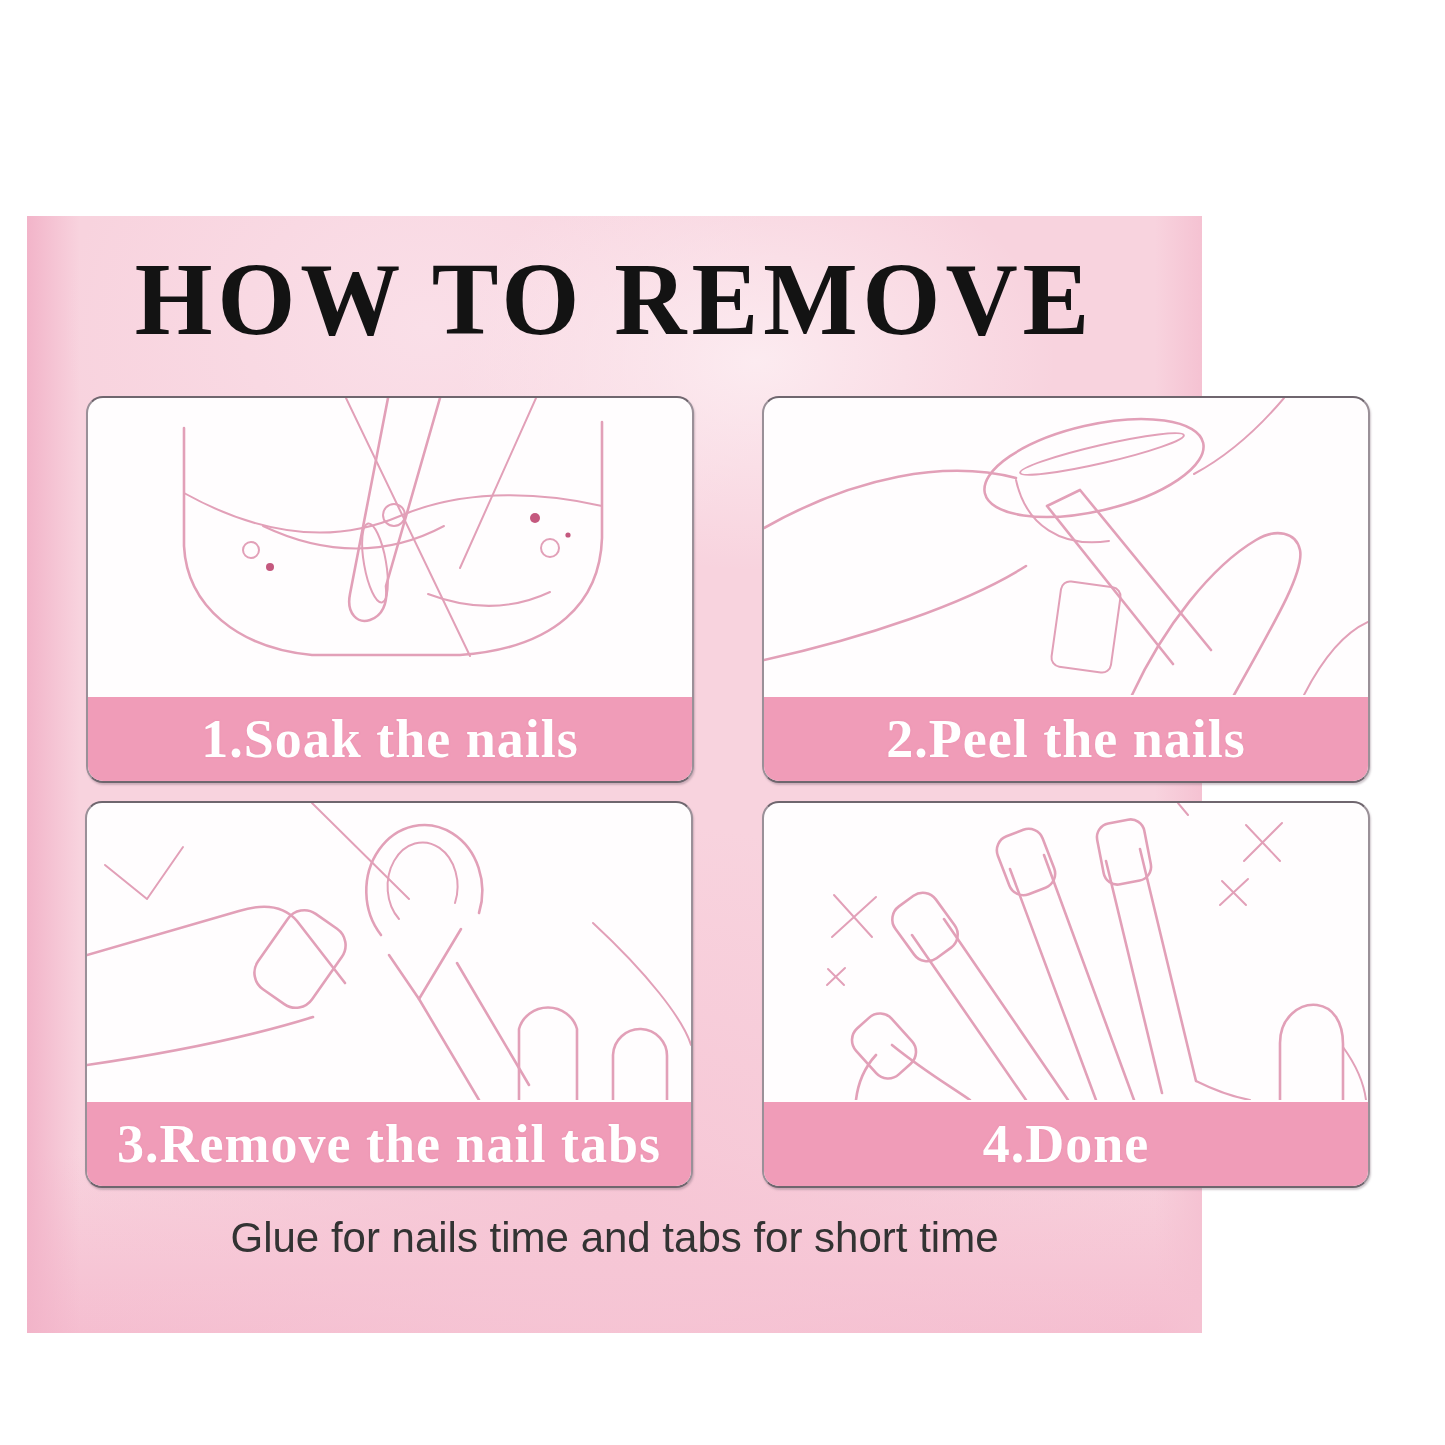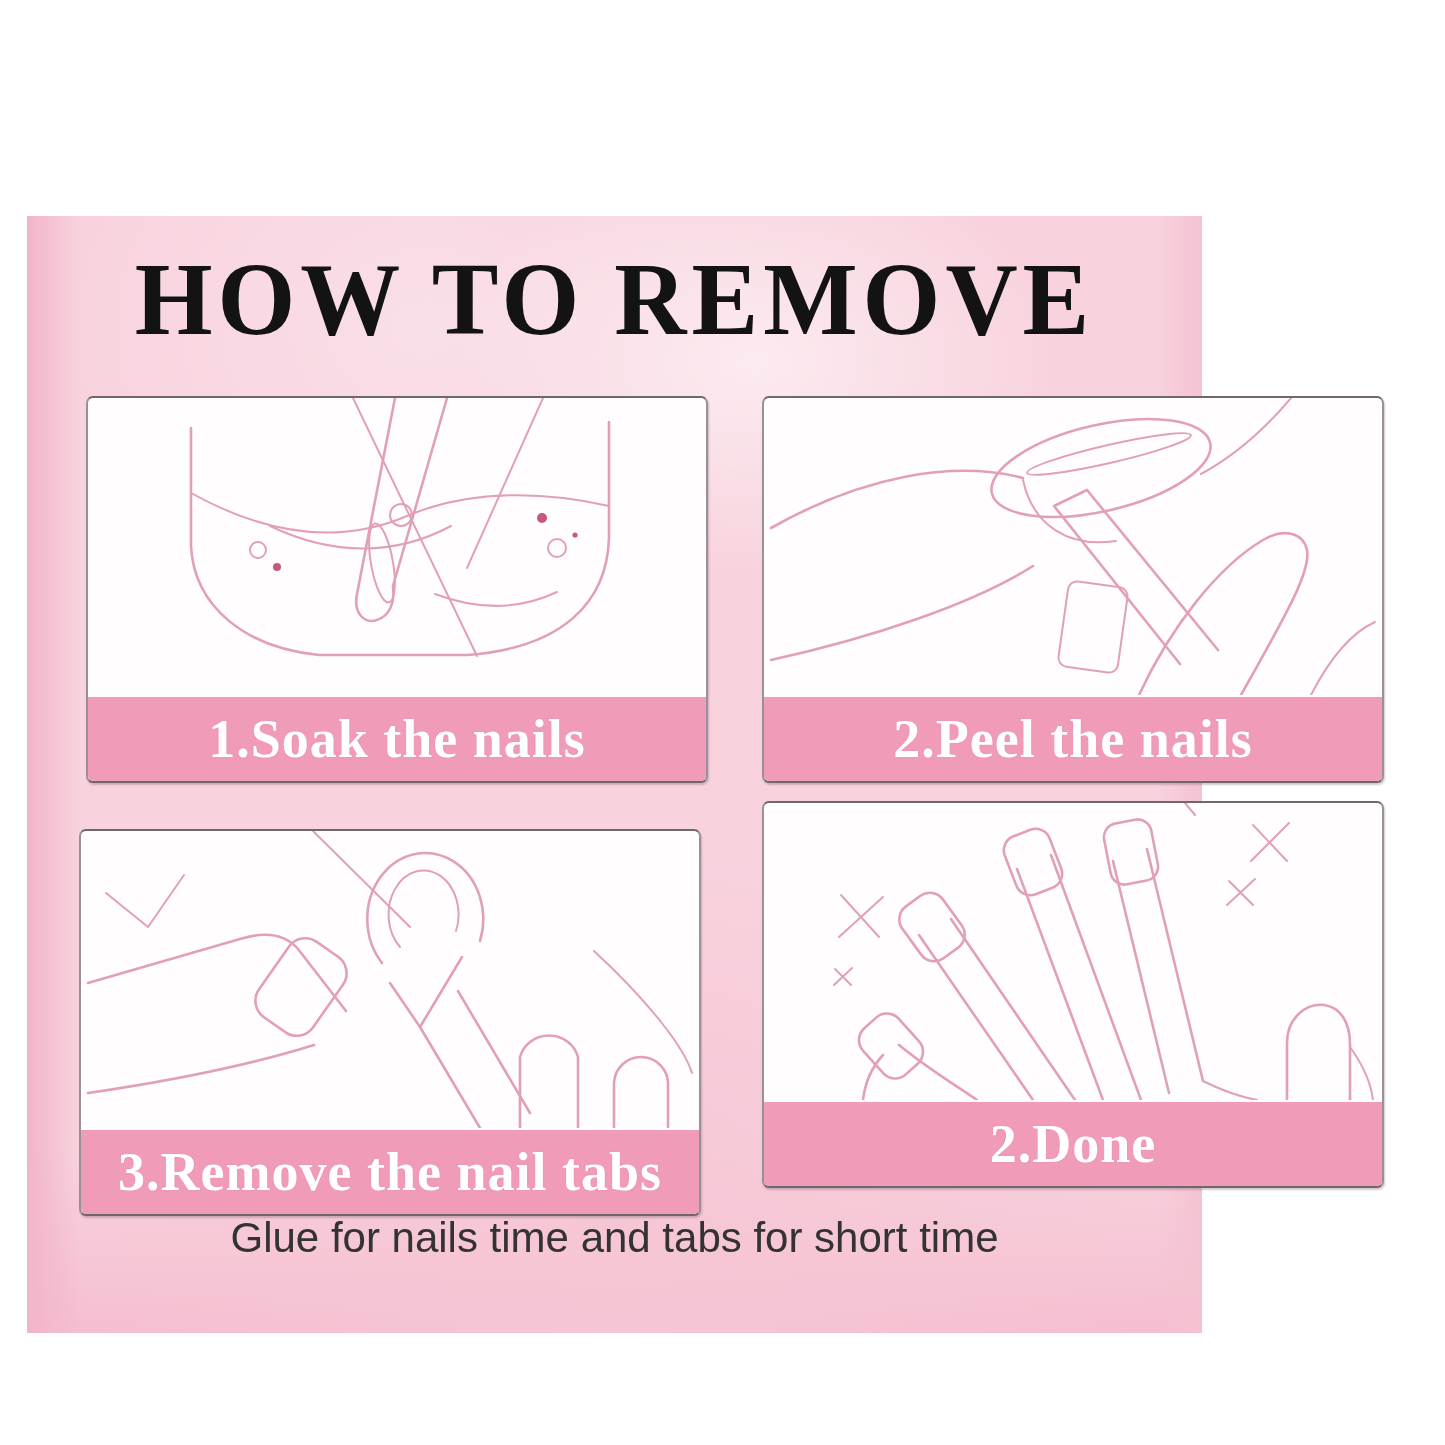--- a/index.html
+++ b/index.html
@@ -22,27 +22,26 @@
   .title{
     position:absolute;left:0;top:34px;width:100%;margin:0;
     text-align:center;color:var(--title-black,#131313);
     font-size:100px;font-weight:700;letter-spacing:5px;line-height:1;
     transform:scaleY(1.04);
   }
   .panel{
     position:absolute;width:604px;height:383px;margin:0;
     background:#fffdfe;border:2px solid #9a9098;
     border-top-color:#6f666e;border-bottom-color:#6f666e;
-    border-radius:7px;overflow:hidden;
+    border-radius:17px;overflow:hidden;
     box-shadow:1px 2px 2px rgba(120,100,115,.35);
-    padding-left:14px;
   }
   .panel.p1{left:59px;top:180px;}
   .panel.p2{left:735px;top:180px;}
-  .panel.p3{left:52px;top:585px;margin-top:28px;}
+  .panel.p3{left:58px;top:585px;}
   .panel.p4{left:735px;top:585px;}
   .art{position:absolute;left:0;top:0;width:100%;height:297px;}
   .art svg{width:100%;height:100%;color:var(--line-pink,#e2a0b8);}
   .art svg *{vector-effect:non-scaling-stroke;}
   .stroke{fill:none;stroke:currentColor;stroke-width:2.6;stroke-linecap:round;stroke-linejoin:round;}
   .thin{stroke-width:2;}
   .dot-dark{fill:#c4587e;stroke:none;}
   .caption{
     position:absolute;left:0;right:0;bottom:0;height:84px;
     background:var(--caption-pink,#f09cb8);
@@ -139,20 +138,20 @@
         <path class="stroke thin" d="M432,278 C452,288 470,294 486,297"></path>
         <path class="stroke" d="M516,297 L516,240 C516,214 536,200 553,202 C569,204 579,219 579,241 L579,297"></path>
         <path class="stroke thin" d="M579,244 C592,262 600,281 602,297"></path>
         <path class="stroke thin" d="M70,92 L108,134 M68,134 L112,94"></path>
         <path class="stroke thin" d="M64,166 L80,182 M63,182 L81,165"></path>
         <path class="stroke thin" d="M482,22 L516,58 M480,58 L518,20"></path>
         <path class="stroke thin" d="M458,78 L482,102 M456,102 L484,76"></path>
         <path class="stroke thin" d="M414,0 L424,12"></path>
       </svg>
     </div>
-    <figcaption class="caption">2.Done</figcaption>
+    <figcaption class="caption">4.Done</figcaption>
   </figure>
 
   <div class="tips">
     <div>Glue for nails time and tabs for short time</div>
   </div>
 
 </div>
 
 </body></html>

